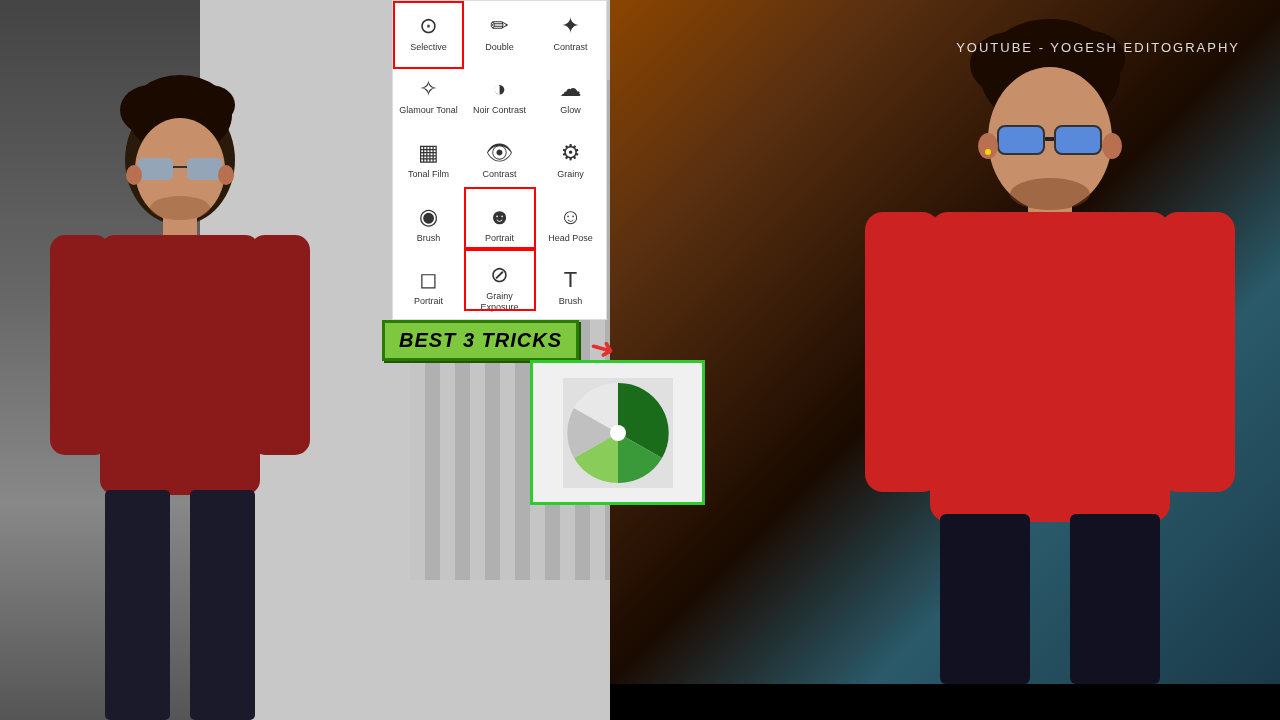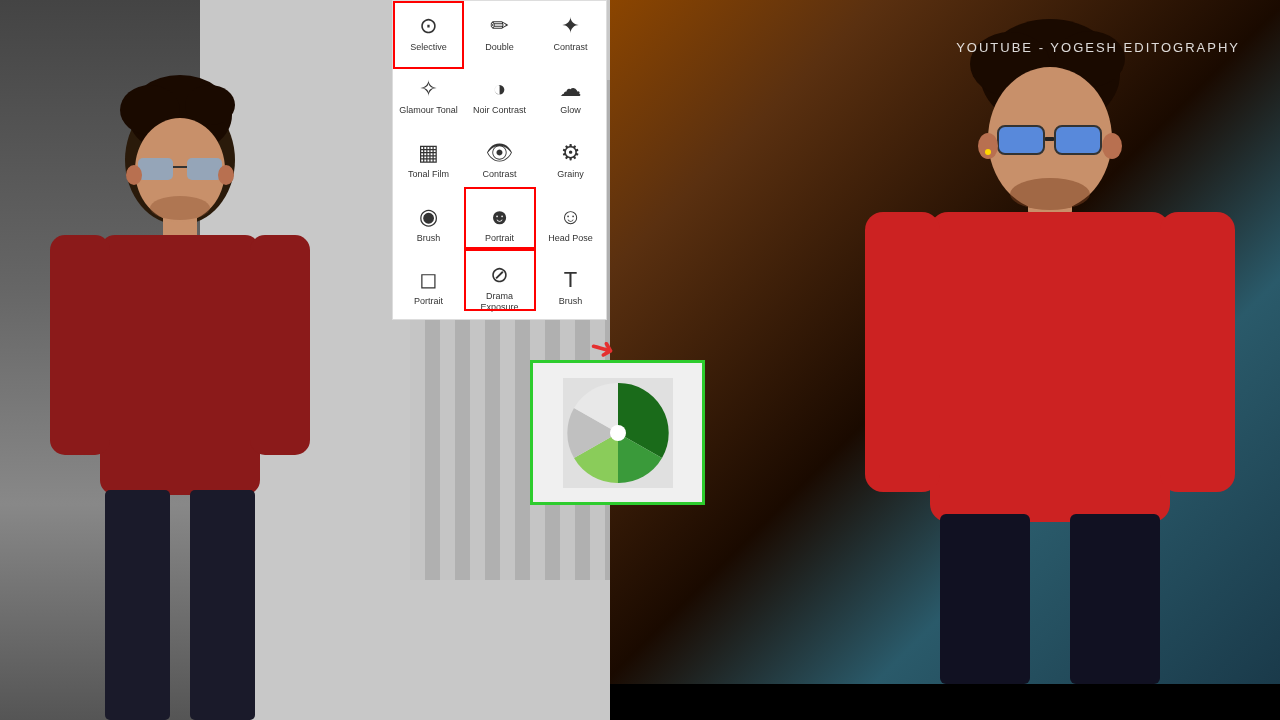--- a/index.html
+++ b/index.html
@@ -311,32 +311,35 @@
       <span class="tool-icon">☺</span>
       <span class="tool-label">Head Pose</span>
     </div>
 
     <div class="tool-item">
       <span class="tool-icon">◻</span>
       <span class="tool-label">Portrait</span>
     </div>
     <div class="tool-item">
       <span class="tool-icon">⊘</span>
-      <span class="tool-label">Drama Exposure</span>
+      <span class="tool-label">Grainy Exposure</span>
     </div>
     <div class="tool-item">
       <span class="tool-icon">T</span>
       <span class="tool-label">Brush</span>
     </div>
 
     <div class="red-border-1"></div>
     <div class="red-border-2"></div>
     <div class="red-border-3"></div>
   </div>
 
+  <div class="best-tricks-banner">
+    <span>BEST 3 TRICKS</span>
+  </div>
 
   <div class="arrow">➜</div>
 
   <div class="color-wheel-area">
     <svg class="color-wheel-svg" viewBox="0 0 110 110">
 
       <rect x="0" y="0" width="110" height="110" fill="#e0e0e0"></rect>
 
       <path d="M55,55 L55,5 A50,50 0 0,1 99,80 Z" fill="#1a6b1a"></path>
 

